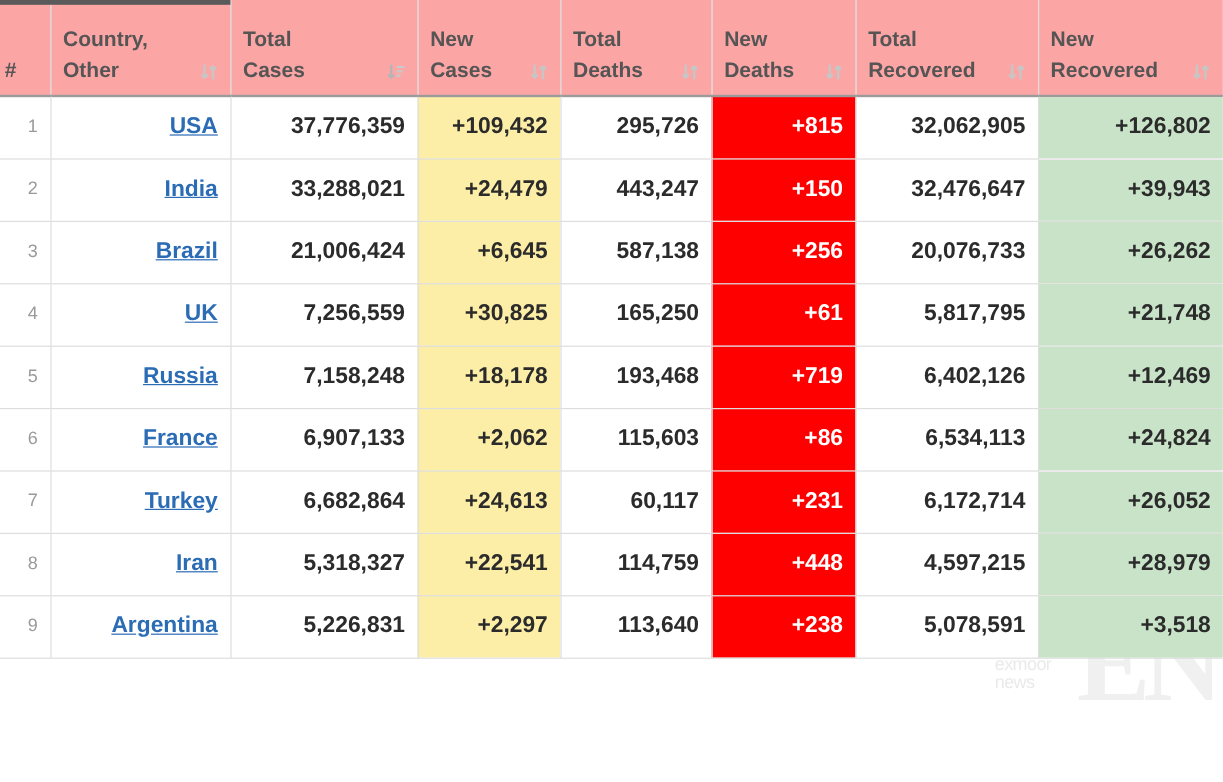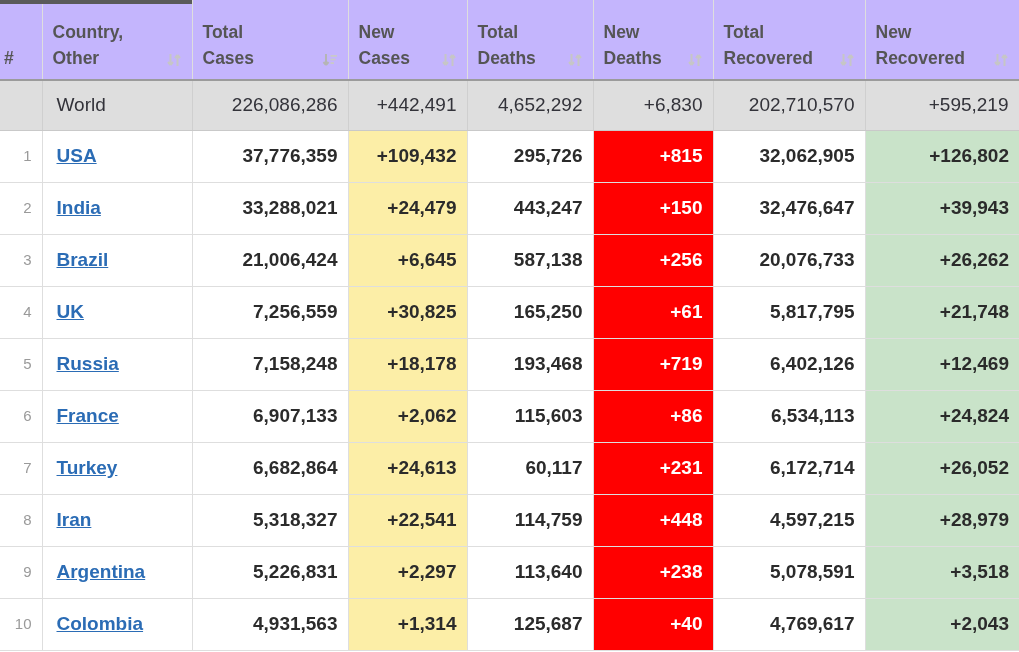--- a/index.html
+++ b/index.html
@@ -72,21 +72,21 @@
   table.cv-table {
     position: relative;
     width: 1019px;
     border-collapse: collapse;
     table-layout: fixed;
     background: transparent;
   }
 
   
   thead th {
-    background: #c4b5fd;
+    background: #fca5a5;
     color: #555555;
     font-size: 17.5px;
     font-weight: bold;
     line-height: 26px;
     padding: 6px 10px 8px 10px;
     vertical-align: bottom;
     border-right: 1px solid #dedede;
     border-bottom: 2px solid #9b9b9b;
     height: 80px;
   }
@@ -138,21 +138,21 @@
   tbody td:last-child { border-right: none; }
 
   tbody td.rank {
     text-align: right;
     color: #9a9a9a;
     font-size: 15px;
     font-weight: normal;
     padding-right: 10px;
   }
   tbody td.country {
-    text-align: left;
+    text-align: right;
     padding-left: 14px;
   }
   tbody td.country a {
     color: #2b6cb5;
     font-weight: bold;
     text-decoration: underline;
     font-size: 19px;
   }
   tbody td.num {
     text-align: right;
@@ -328,30 +328,20 @@
                     <path d="M4.5 2 L4.5 13 M4.5 13 L2 10 M4.5 13 L7 10" stroke="#c6c6c6" stroke-width="2" fill="none"></path>
                     <path d="M11.5 14 L11.5 3 M11.5 3 L9 6 M11.5 3 L14 6" stroke="#c6c6c6" stroke-width="2" fill="none"></path>
                   </svg>
                 </span>
               </span>
             </span>
           </th>
         </tr>
     </thead>
     <tbody>
-        <tr class="world-row">
-          <td class="rank">&nbsp;</td>
-          <td class="country">World</td>
-          <td class="num">226,086,286</td>
-          <td class="num hl-newcases">+442,491</td>
-          <td class="num">4,652,292</td>
-          <td class="num hl-newdeaths">+6,830</td>
-          <td class="num">202,710,570</td>
-          <td class="num hl-newrec">+595,219</td>
-        </tr>
         <tr>
           <td class="rank">1</td>
           <td class="country"><a href="#">USA</a></td>
           <td class="num">37,776,359</td>
           <td class="num hl-newcases">+109,432</td>
           <td class="num">295,726</td>
           <td class="num hl-newdeaths">+815</td>
           <td class="num">32,062,905</td>
           <td class="num hl-newrec">+126,802</td>
         </tr>
@@ -428,25 +418,15 @@
         <tr>
           <td class="rank">9</td>
           <td class="country"><a href="#">Argentina</a></td>
           <td class="num">5,226,831</td>
           <td class="num hl-newcases">+2,297</td>
           <td class="num">113,640</td>
           <td class="num hl-newdeaths">+238</td>
           <td class="num">5,078,591</td>
           <td class="num hl-newrec">+3,518</td>
         </tr>
-        <tr>
-          <td class="rank">10</td>
-          <td class="country"><a href="#">Colombia</a></td>
-          <td class="num">4,931,563</td>
-          <td class="num hl-newcases">+1,314</td>
-          <td class="num">125,687</td>
-          <td class="num hl-newdeaths">+40</td>
-          <td class="num">4,769,617</td>
-          <td class="num hl-newrec">+2,043</td>
-        </tr>
       </tbody>
   </table>
 </div>
 
 </body></html>

